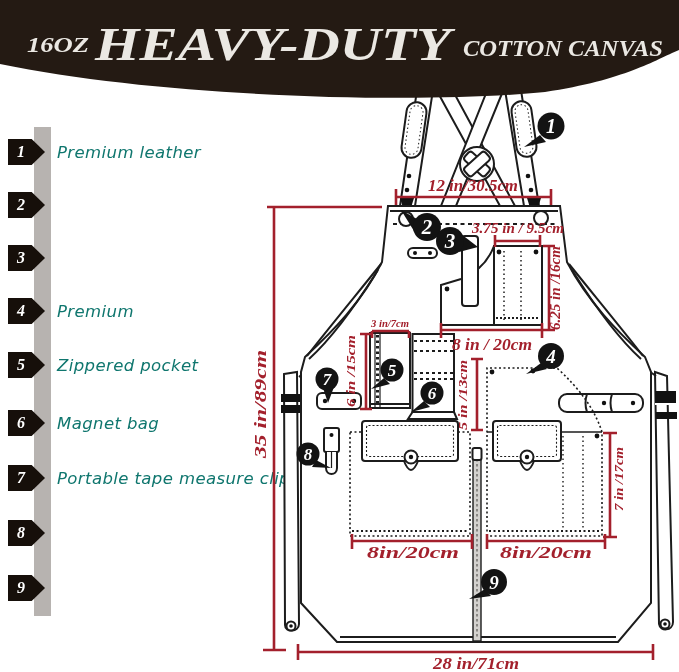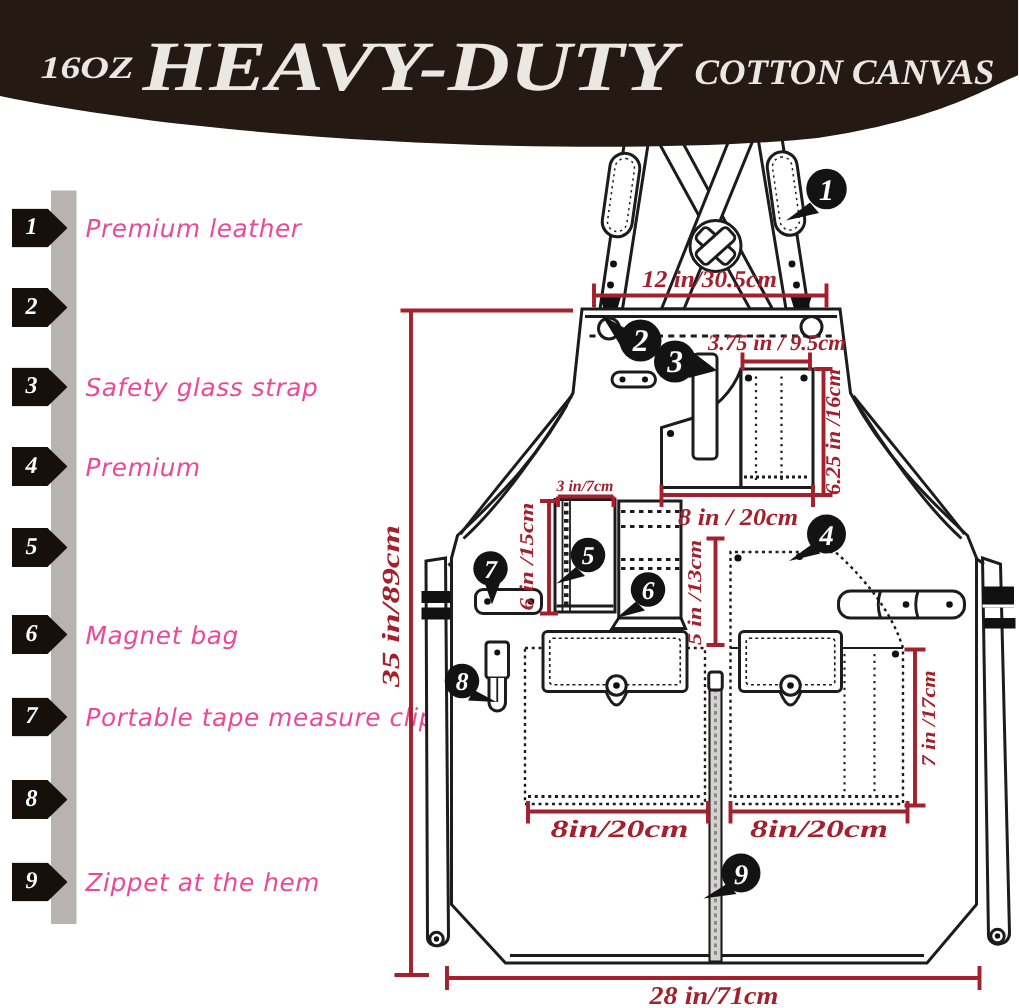--- a/index.html
+++ b/index.html
@@ -5,21 +5,21 @@
   html,body{margin:0;padding:0;background:#fff;}
   #stage{position:relative;width:679px;height:672px;background:#ffffff;overflow:hidden;
          font-family:"Liberation Sans",sans-serif;}
   #stage svg{position:absolute;left:0;top:0;}
   .graybar{position:absolute;left:34px;top:127px;width:17px;height:489px;background:#b7b3b0;}
   .feature{position:absolute;left:8px;height:26px;display:flex;align-items:center;}
   .fbadge{width:37px;height:26px;background:#160f0a;color:#fff;
           clip-path:polygon(0 0,64% 0,100% 50%,64% 100%,0 100%);
           display:flex;align-items:center;justify-content:flex-start;
           font:italic bold 16px "Liberation Serif",serif;padding-left:9px;box-sizing:border-box;}
-  .flabel{margin-left:12px;font:italic 16.5px "DejaVu Sans",sans-serif;color:#ec4899;
+  .flabel{margin-left:12px;font:italic 16.5px "DejaVu Sans",sans-serif;color:#0f766e;
           letter-spacing:.4px;white-space:nowrap;}
   
   .dim{fill:#a3202c;font-family:"Liberation Serif",serif;font-style:italic;font-weight:bold;}
   .bannertxt{fill:#ebe8e3;font-family:"Liberation Serif",serif;font-style:italic;font-weight:bold;}
   .callnum{fill:#ffffff;font-family:"Liberation Serif",serif;font-style:italic;font-weight:bold;
            text-anchor:middle;}
   .ink{stroke:#1c1c1c;fill:none;stroke-width:2;}
   .inkfill{stroke:#1c1c1c;fill:#ffffff;stroke-width:2;}
   .red{stroke:#a3202c;stroke-width:2.6;fill:none;}
 </style>
@@ -32,43 +32,42 @@
 
   <div class="feature" style="top:139px">
     <div class="fbadge">1</div>
     <div class="flabel">Premium leather</div>
   </div>
   <div class="feature" style="top:192px">
     <div class="fbadge">2</div>
   </div>
   <div class="feature" style="top:245px">
     <div class="fbadge">3</div>
-    <div class="flabel">Safety glass strap</div>
   </div>
   <div class="feature" style="top:298px">
     <div class="fbadge">4</div>
     <div class="flabel">Premium</div>
   </div>
   <div class="feature" style="top:352px">
     <div class="fbadge">5</div>
+    <div class="flabel">Zippered pocket</div>
   </div>
   <div class="feature" style="top:410px">
     <div class="fbadge">6</div>
     <div class="flabel">Magnet bag</div>
   </div>
   <div class="feature" style="top:465px">
     <div class="fbadge">7</div>
     <div class="flabel">Portable tape measure clip</div>
   </div>
   <div class="feature" style="top:520px">
     <div class="fbadge">8</div>
   </div>
   <div class="feature" style="top:575px">
     <div class="fbadge">9</div>
-    <div class="flabel">Zippet at the hem</div>
   </div>
 
   <svg width="679" height="672" viewBox="0 0 679 672">
 
     <g>
       <polygon class="inkfill" points="437,91 453,91 515,206 500,206"></polygon>
       <polygon class="inkfill" points="487,91 503,91 456,206 441,206"></polygon>
       <polygon class="inkfill" points="417,90 433,90 415,206 400,206"></polygon>
       <polygon class="inkfill" points="505,90 521,90 539,206 524,206"></polygon>
       <g transform="translate(414,130) rotate(8)">

